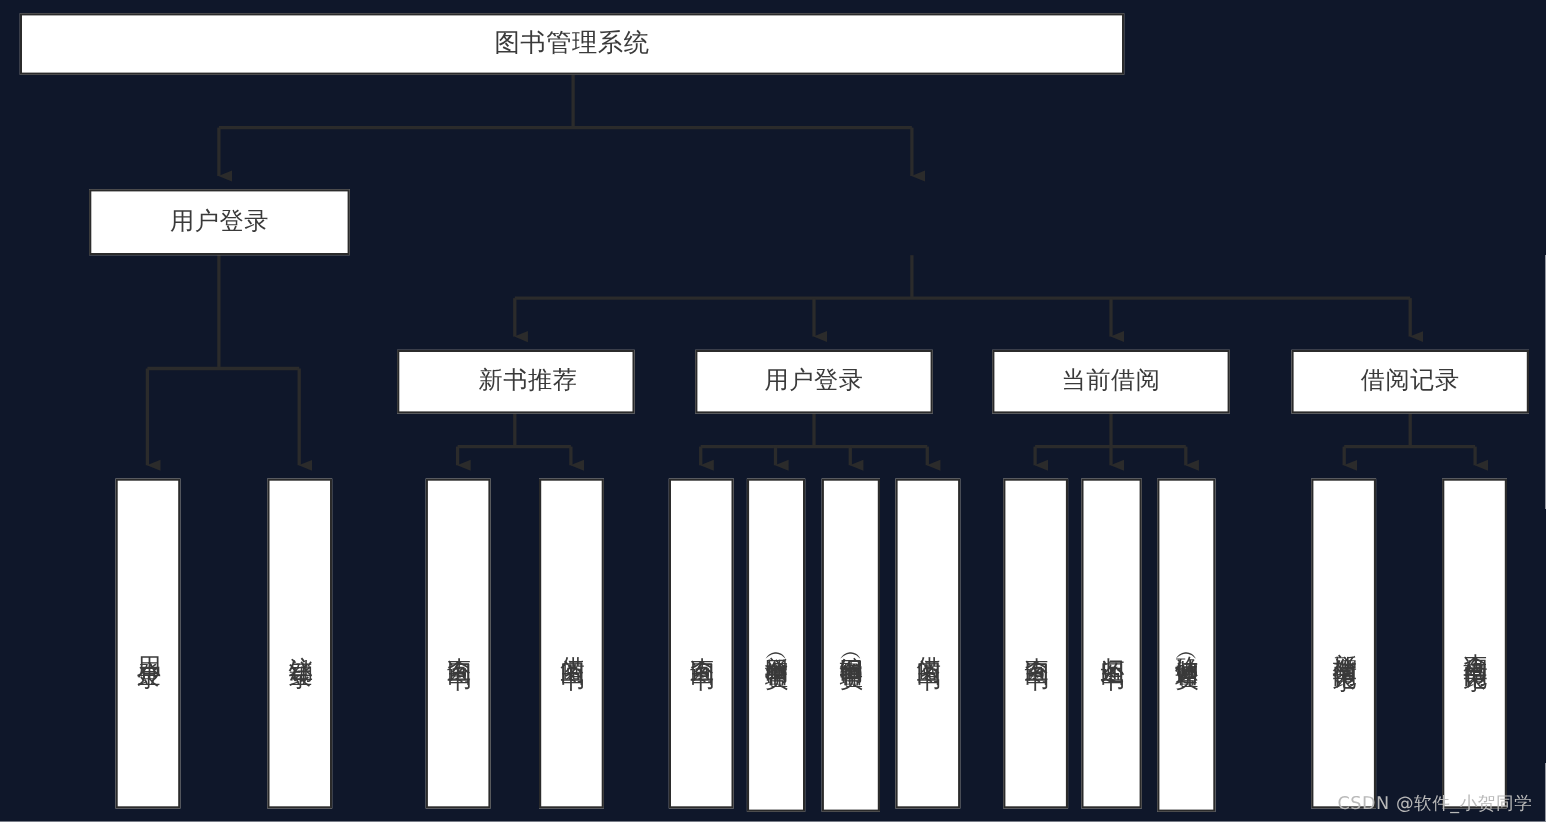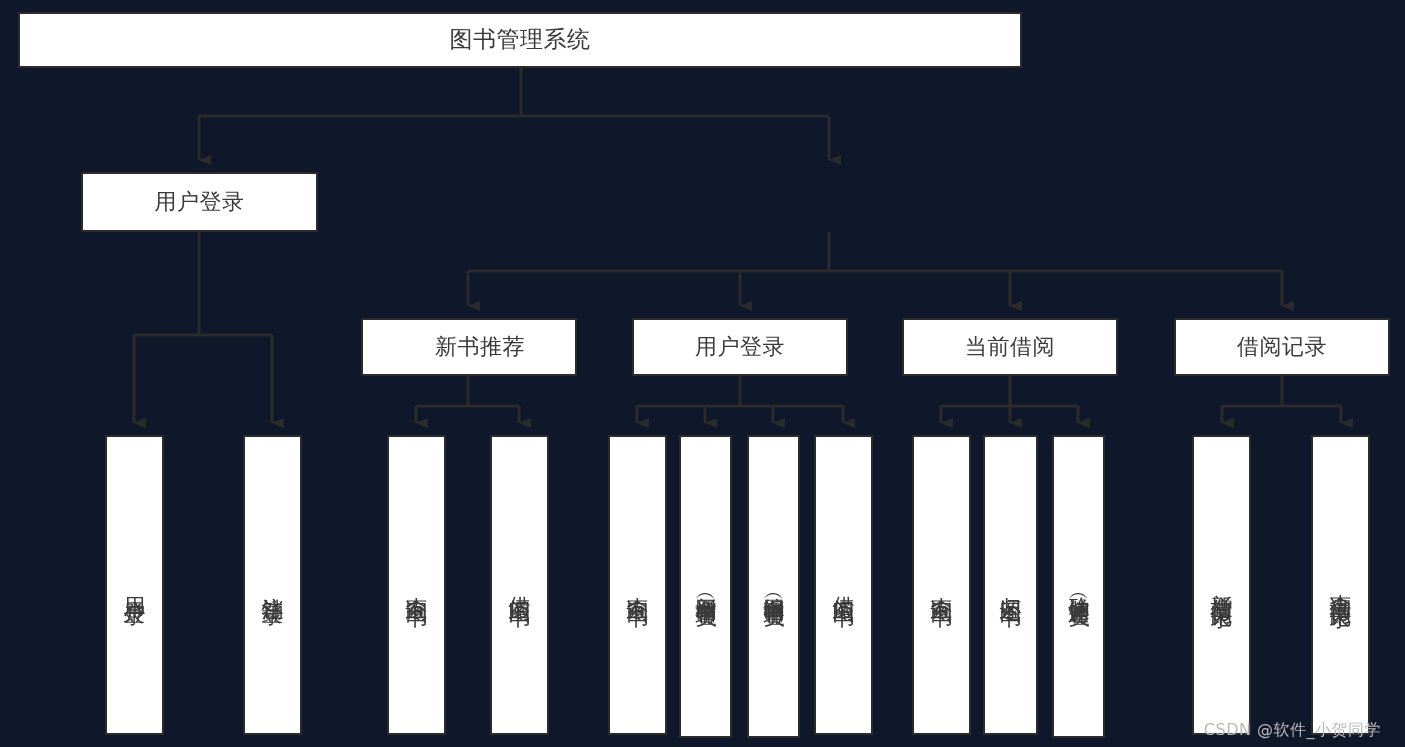--- a/index.html
+++ b/index.html
@@ -63,21 +63,21 @@
     letter-spacing: 3px;
     white-space: nowrap;
     text-align: center;
   }
   .node.vert.tall .node-label {
     letter-spacing: 1.5px;
     font-size: 21px;
   }
   #watermark {
     position: absolute;
-    right: 24px;
+    right: 12px;
     bottom: 6px;
     font-size: 16px;
     color: #b9b9b9;
     letter-spacing: 0.5px;
     white-space: nowrap;
   }
 </style>
 </head>
 <body>
 

